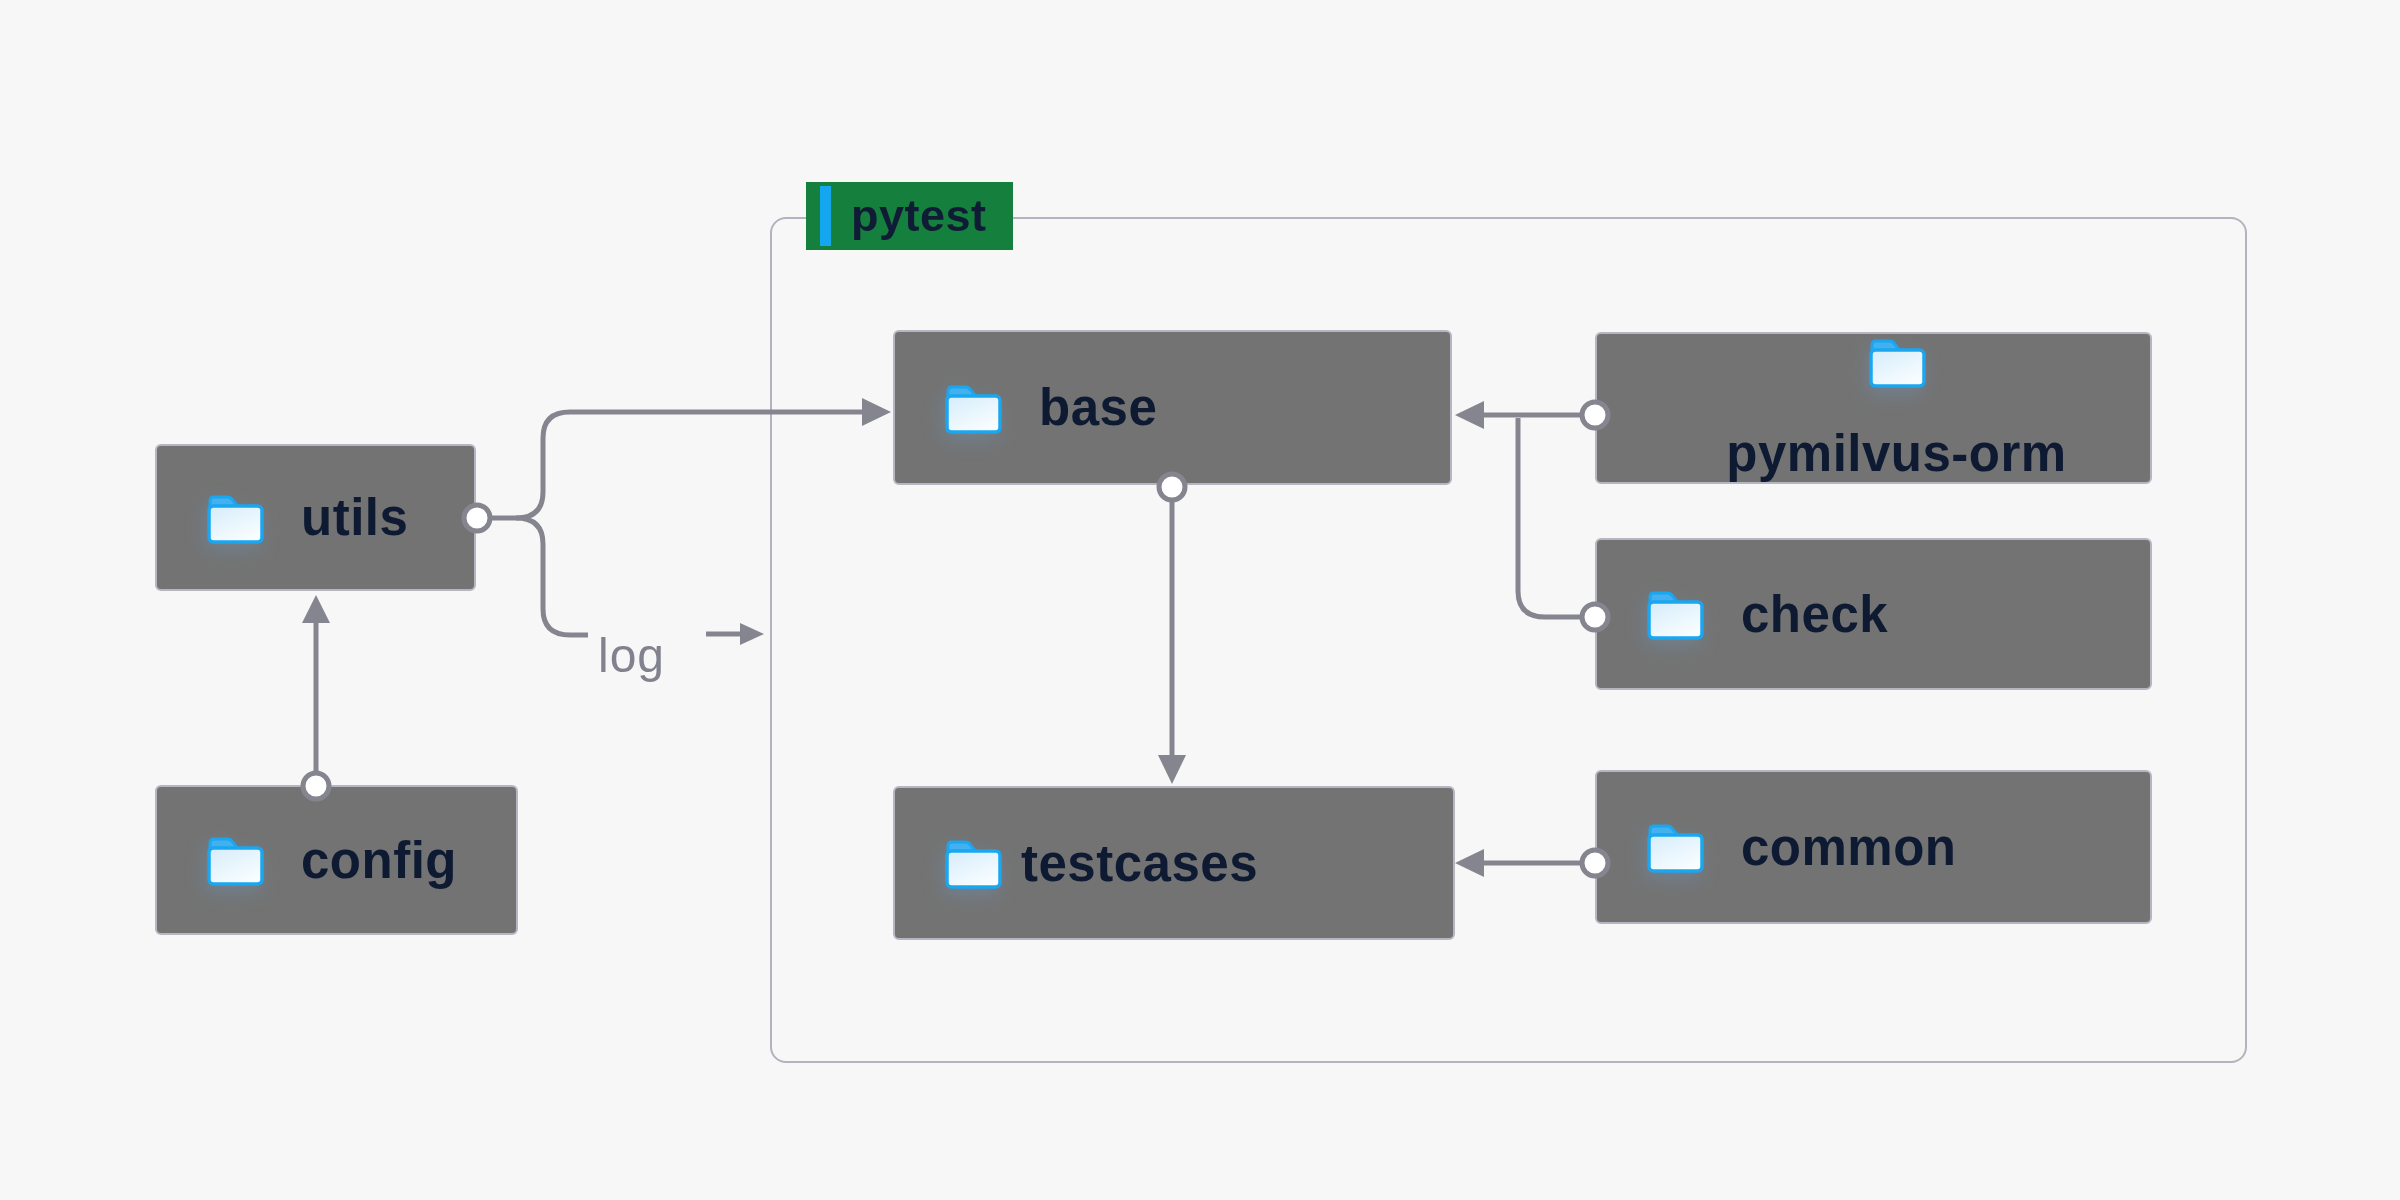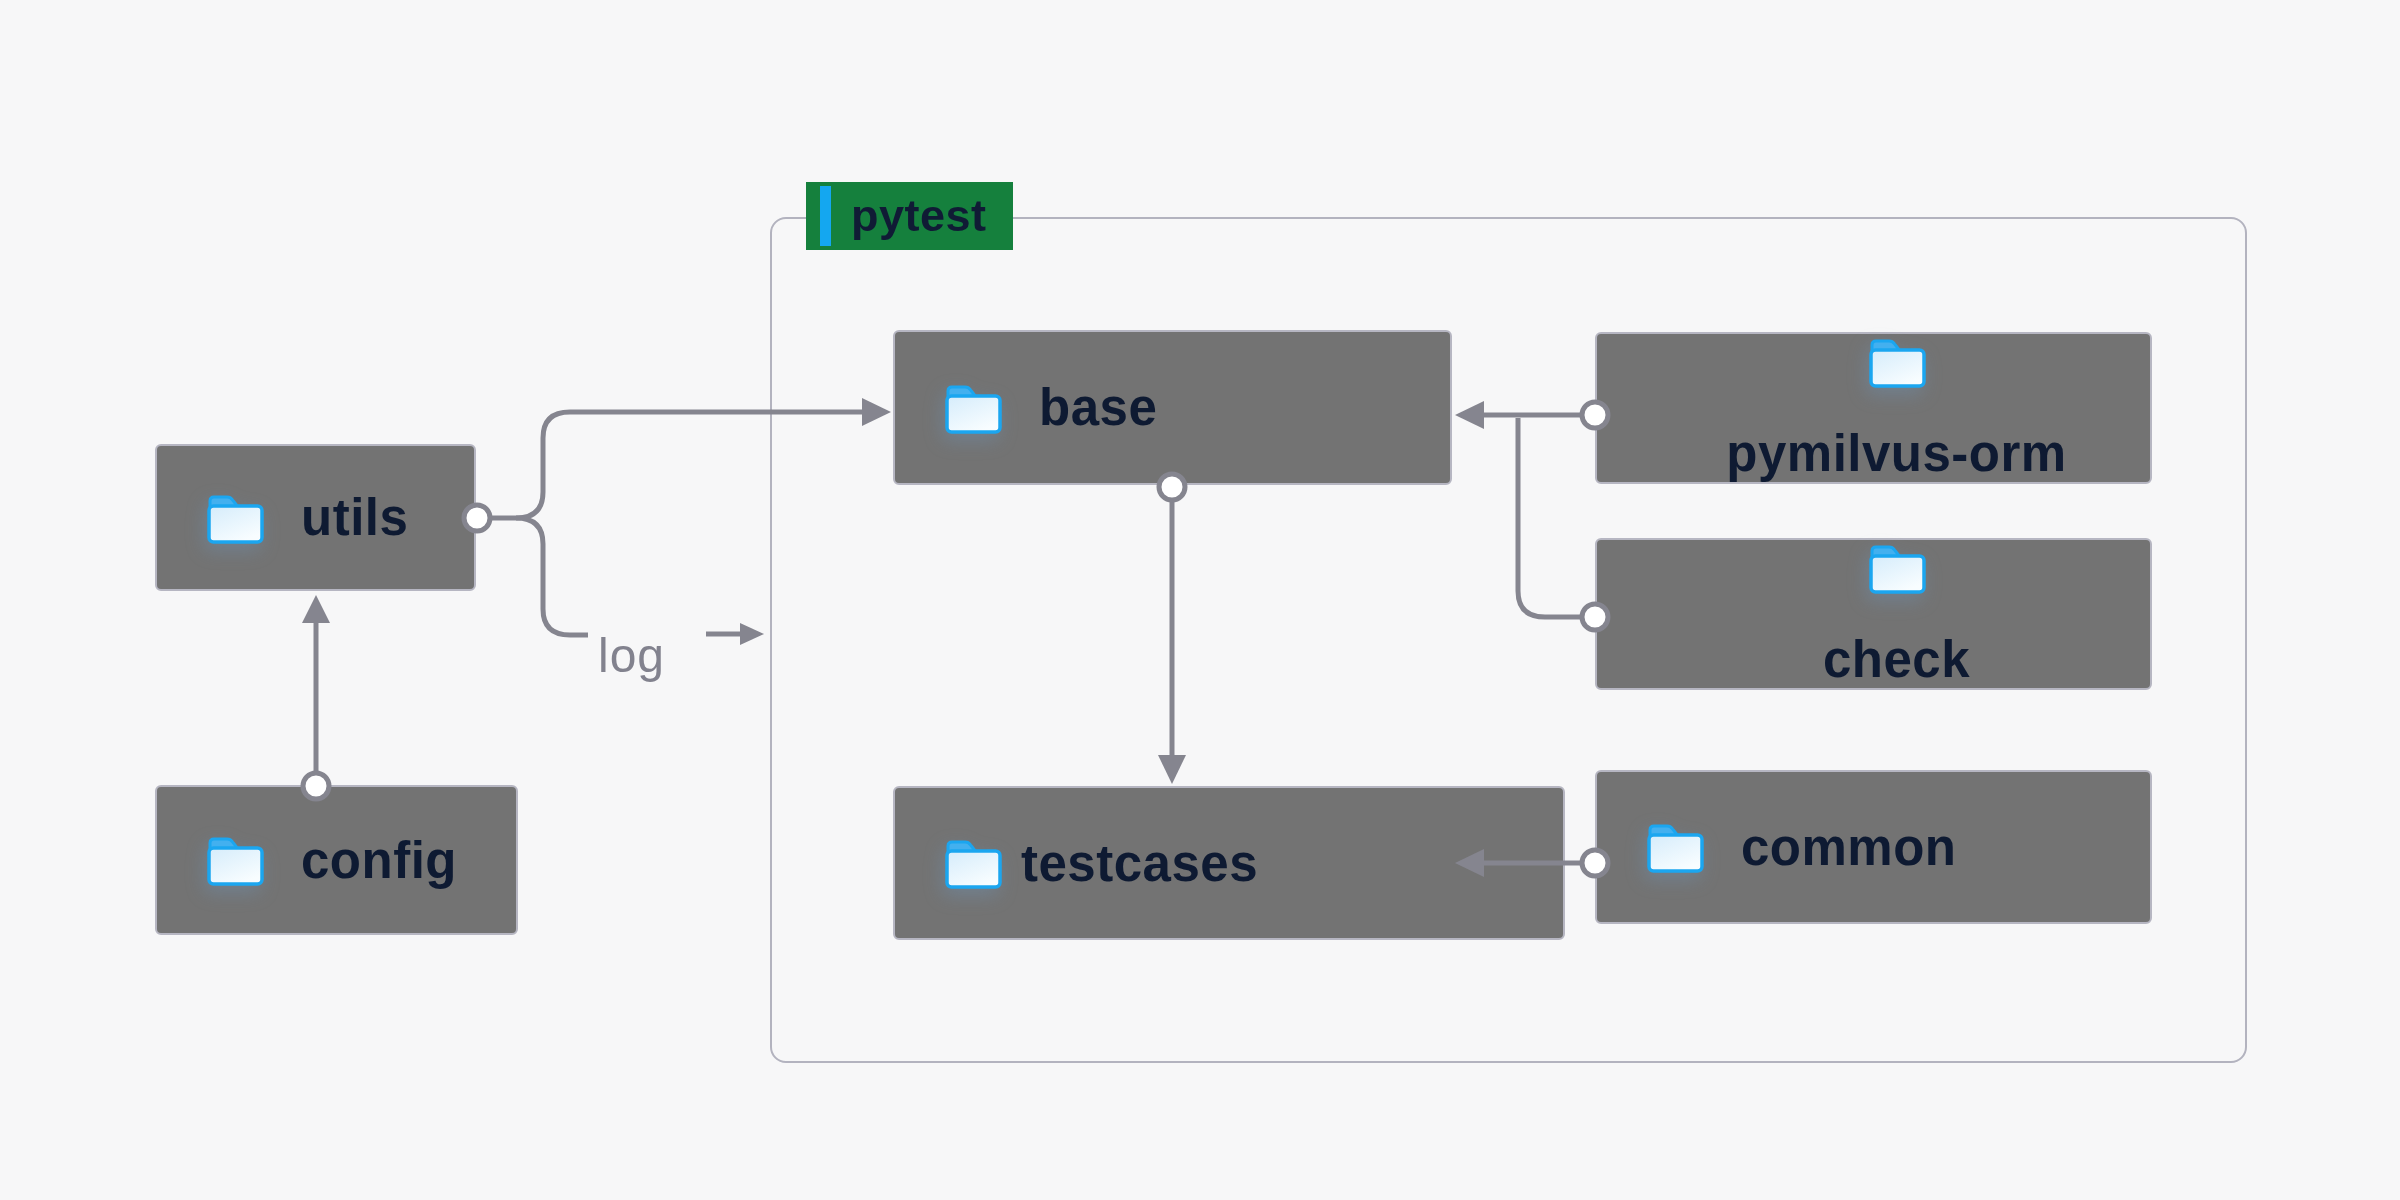--- a/index.html
+++ b/index.html
@@ -52,23 +52,23 @@
     font-size:51px;font-weight:700;color:#0e1a32;letter-spacing:0.5px;
     white-space:nowrap;
   }
   .folder{width:64px;height:56px;flex:0 0 auto;
     filter:drop-shadow(-3px 7px 9px rgba(110,160,205,0.30));
   }
 
   #node-utils    {left:155px;top:444px;width:321px;height:147px;}
   #node-config   {left:155px;top:785px;width:363px;height:150px;}
   #node-base     {left:893px;top:330px;width:559px;height:155px;}
-  #node-testcases{left:893px;top:786px;width:672px;height:154px;gap:16px;}
+  #node-testcases{left:893px;top:786px;width:562px;height:154px;gap:16px;}
   #node-pymilvus {left:1595px;top:332px;width:557px;height:152px;flex-direction:column;}
-  #node-check    {left:1595px;top:538px;width:557px;height:152px;flex-direction:column;}
+  #node-check    {left:1595px;top:538px;width:557px;height:152px;}
   #node-common   {left:1595px;top:770px;width:557px;height:154px;}
 
   
   .edges{
     position:absolute;left:0;top:0;width:2400px;height:1200px;
     z-index:3;pointer-events:none;
   }
 
   
   .edge-label{

